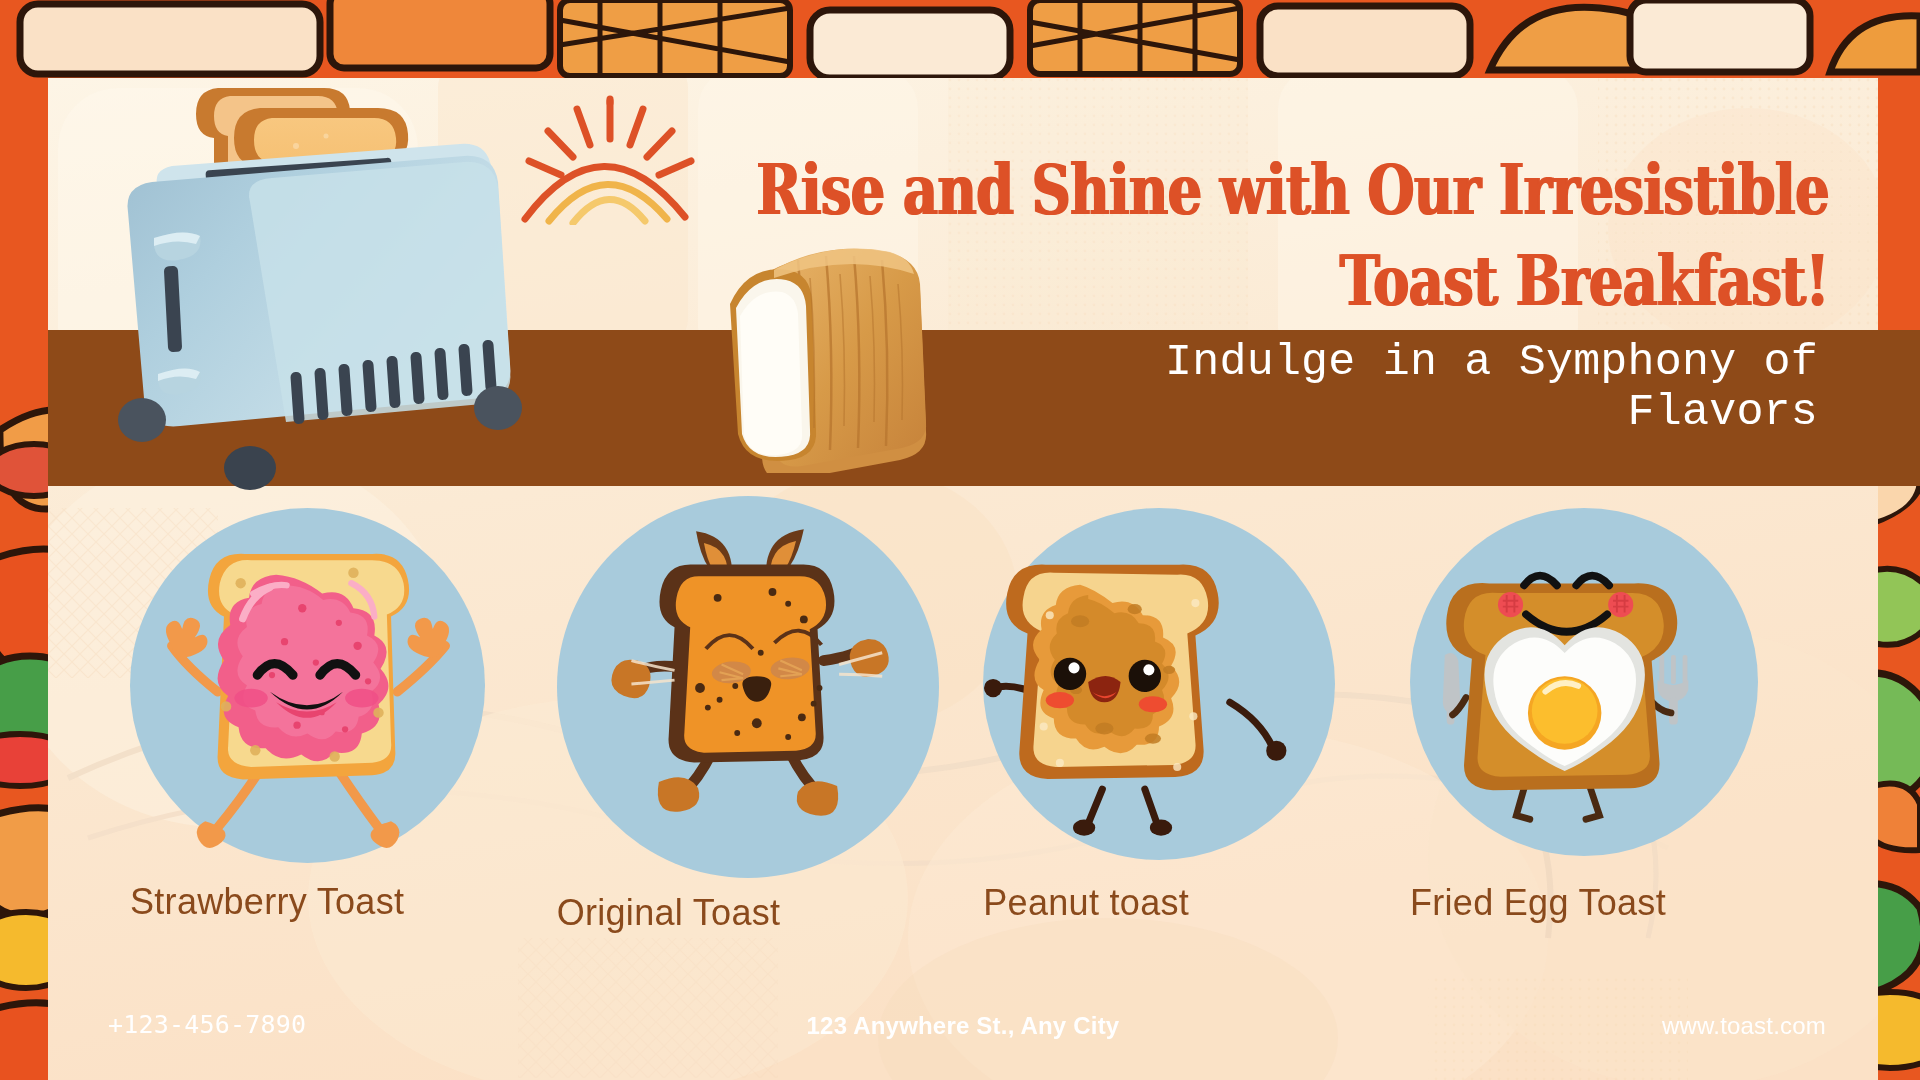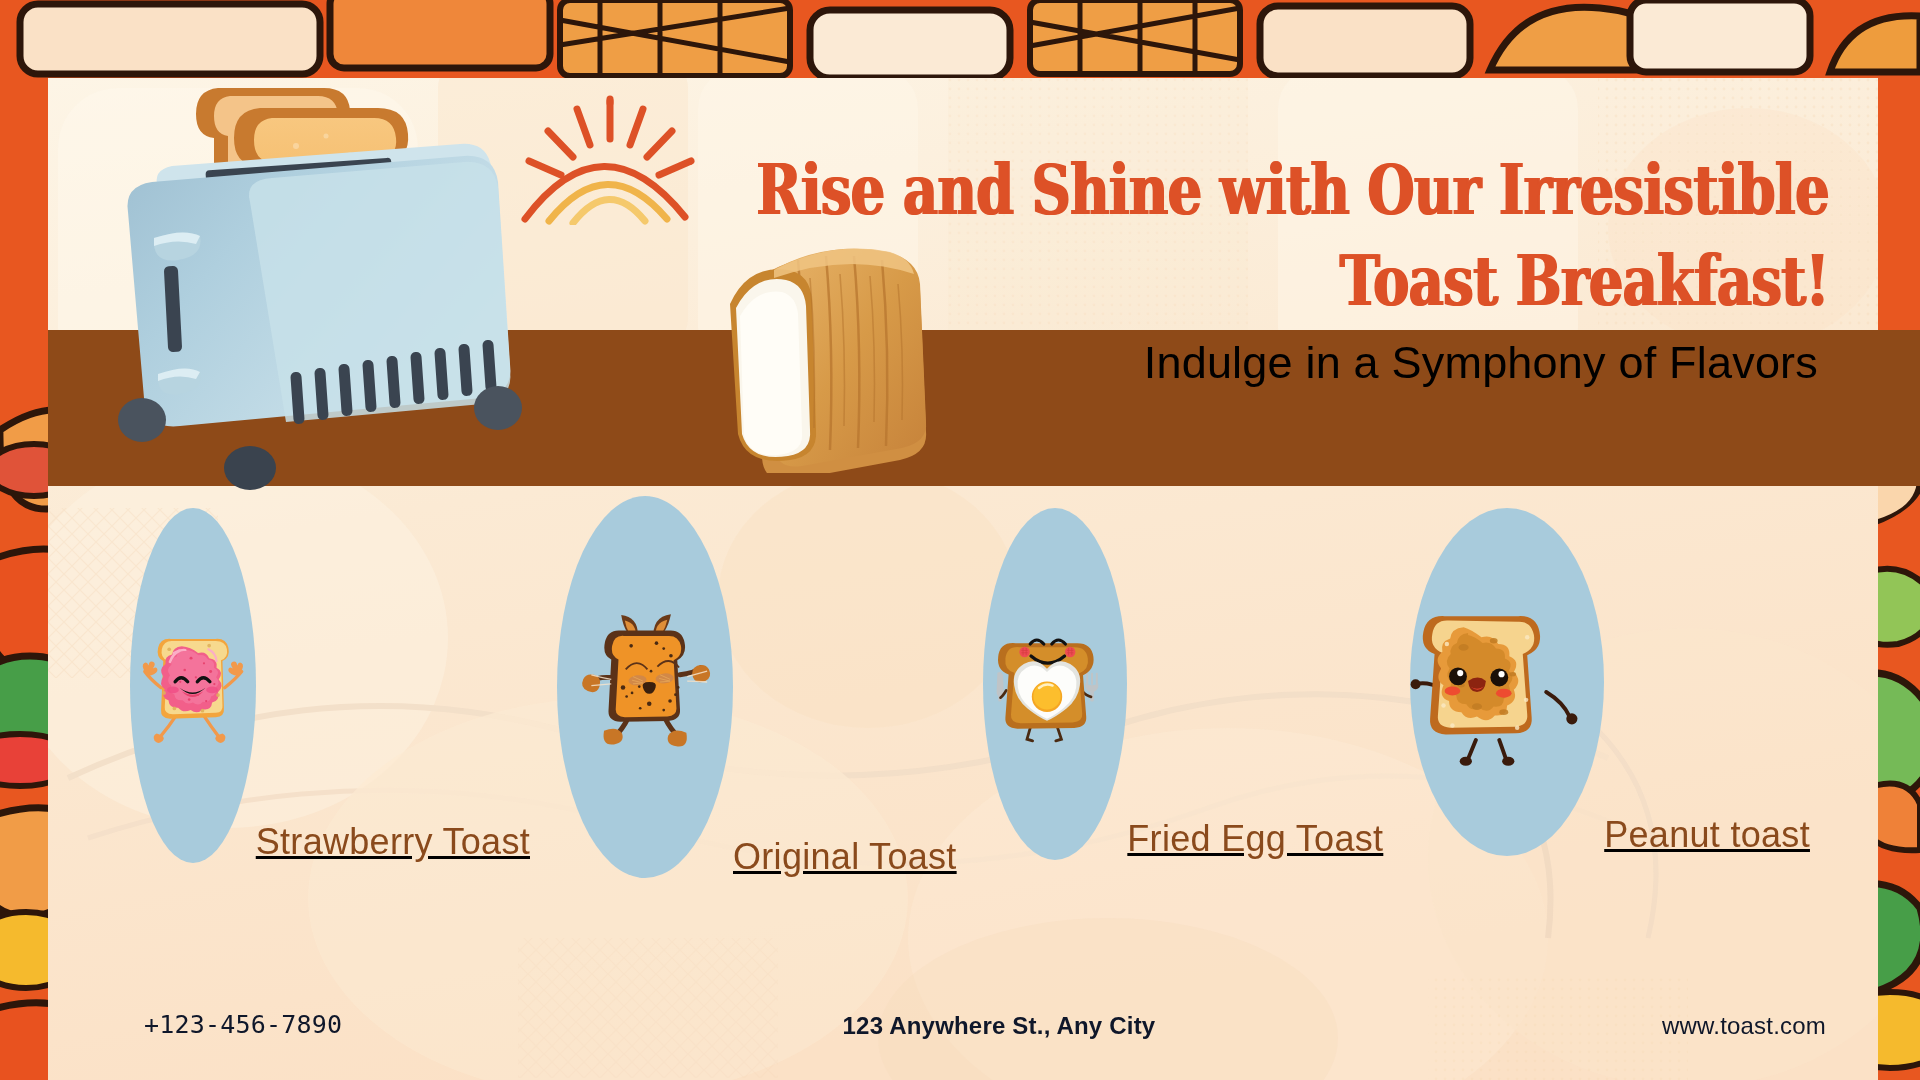--- a/index.html
+++ b/index.html
@@ -27,22 +27,23 @@
   
   #ribbon {
     position:absolute;
     left:48px; top:330px; right:0; height:156px;
     background:#8E4A18;
     z-index:5;
   }
   #ribbon-text {
     position:absolute; right:102px; top:338px;
     width:820px; text-align:right; z-index:7;
-    color:#000000; font-size:45px; line-height:1.12;
+    color:#ffffff; font-size:45px; line-height:1.12;
     letter-spacing:.2px;
+    font-family:Liberation Mono, monospace;
   }
   #ribbon-text span { display:block; }
 
   
   #headline {
     position:absolute; right:92px; top:145px; width:1080px;
     text-align:right; z-index:6;
     color:#DD5127;
     font-family:"DejaVu Serif", serif;
     font-weight:700;
@@ -62,21 +63,21 @@
   #toaster { position:absolute; left:100px; top:70px; width:450px; height:420px; z-index:6; }
 
   
   #loaf { position:absolute; left:722px; top:238px; width:240px; height:235px; z-index:6; }
 
   
   #products {
     position:absolute; left:130px; top:508px; width:1680px; height:440px;
     display:flex; justify-content:space-between; align-items:flex-start; z-index:4;
   }
-  .product { width:400px; display:flex; flex-direction:row; align-items:flex-end;text-decoration:underline; }
+  .product { width:400px; display:flex; flex-direction:column; align-items:flex-start; }
   .disc {
     width:355px; height:355px; border-radius:50%;
     background:#A8CBDC;
     display:flex; align-items:center; justify-content:center;
     position:relative;
   }
   .product:nth-child(2) .disc { width:382px; height:382px; margin-top:-12px; }
   .product:nth-child(3) .disc { width:352px; height:352px; }
   .product:nth-child(4) .disc { width:348px; height:348px; }
   .disc svg { width:100%; height:100%; }
@@ -86,21 +87,21 @@
     font-size:36px;
     letter-spacing:.3px;
     white-space:nowrap;
   }
   .product:nth-child(1) .caption { margin-top:18px; }
   .product:nth-child(3) .caption { margin-top:22px; }
   .product:nth-child(4) .caption { margin-top:26px; }
 
   
   #footer { position:absolute; left:48px; right:42px; bottom:26px; height:48px; z-index:6; }
-  .foot { position:absolute; color:#0f172a; font-size:27px; letter-spacing:.2px;margin-left:36px; }
+  .foot { position:absolute; color:#ffffff; font-size:27px; letter-spacing:.2px; }
   #foot-phone { left:60px; top:4px; font-family:"DejaVu Sans Mono", monospace; font-size:25px;}
   #foot-addr  { left:50%; transform:translateX(-50%); top:6px; font-size:24px;font-weight:bold; }
   #foot-web   { right:52px; top:6px; font-size:24px; }
 </style>
 </head>
 <body>
 
 <div id="poster">
 
   <svg class="frame-art" viewBox="0 0 1920 1080" preserveAspectRatio="none">
@@ -446,71 +447,20 @@
             <path d="M288 172 q22 -6 44 -12"></path>
               <path d="M288 182 q22 0 44 2"></path>
           </g>
         </svg>
       </div>
       <div class="caption">Original Toast</div>
     </div>
 
     <div class="product">
       <div class="disc">
-        <svg viewBox="0 0 360 360">
-
-          <g>
-            <path d="M36 152 q10 -6 14 6 l2 44 q0 10 -8 10 q-10 0 -10 -12 z" fill="#BFC4C7"></path>
-            <rect x="38" y="198" width="8" height="26" rx="4" fill="#BFC4C7"></rect>
-          </g>
-          <g fill="#BFC4C7">
-            <rect x="258" y="152" width="5" height="30" rx="2"></rect>
-            <rect x="270" y="152" width="5" height="30" rx="2"></rect>
-            <rect x="282" y="152" width="5" height="30" rx="2"></rect>
-            <path d="M256 178 q16 10 32 0 l0 10 q-4 12 -16 12 q-12 0 -16 -12z"></path>
-            <rect x="268" y="196" width="9" height="28" rx="4"></rect>
-          </g>
-
-          <g stroke="#4A2A12" stroke-width="7" fill="none" stroke-linecap="round">
-            <path d="M58 196 q-8 14 -14 18"></path>
-            <path d="M248 198 q10 12 22 14"></path>
-          </g>
-
-          <g stroke="#4A2A12" stroke-width="7" fill="none" stroke-linecap="round">
-            <path d="M122 276 l-12 42 l14 4"></path>
-            <path d="M182 276 l14 42 l-14 4"></path>
-          </g>
-
-          <path d="M82 78 q-40 -4 -44 34 q-4 34 26 44 l-8 108 q-2 26 30 28 l142 -2 q32 -2 30 -28 l-8 -104 q30 -14 26 -46 q-5 -36 -44 -34z" fill="#B96F1E"></path>
-          <path d="M92 88 q-32 -4 -36 28 q-3 28 22 36 l-8 104 q-2 20 24 22 l130 -2 q26 -2 24 -22 l-8 -100 q26 -12 22 -38 q-4 -30 -36 -28z" fill="#D48E2A"></path>
-
-          <g fill="none" stroke="#111" stroke-width="8" stroke-linecap="round">
-            <path d="M118 80 q16 -20 34 0"></path>
-            <path d="M172 80 q16 -20 34 0"></path>
-            <path d="M120 110 q42 36 84 0"></path>
-          </g>
-          <circle cx="104" cy="100" r="13" fill="#EE4C52"></circle>
-          <circle cx="218" cy="100" r="13" fill="#EE4C52"></circle>
-          <g stroke="#C73238" stroke-width="2" opacity="0.6">
-            <path d="M96 96 l16 0 M96 102 l16 0 M100 90 l0 18 M108 90 l0 18"></path>
-            <path d="M210 96 l16 0 M210 102 l16 0 M214 90 l0 18 M222 90 l0 18"></path>
-          </g>
-
-          <path d="M160 142 q-26 -30 -58 -12 q-30 18 -24 54 q4 34 34 58 q28 22 48 30 q20 -8 48 -30 q30 -24 34 -58 q6 -36 -24 -54 q-32 -18 -58 12z" fill="#E3E4E0"></path>
-          <path d="M160 150 q-24 -26 -52 -10 q-26 16 -21 48 q4 30 31 52 q25 20 42 27 q17 -7 42 -27 q27 -22 31 -52 q5 -32 -21 -48 q-28 -16 -52 10z" fill="#FDFDFB"></path>
-          <circle cx="160" cy="212" r="38" fill="#F5A623"></circle>
-          <circle cx="160" cy="210" r="34" fill="#FCBE2D"></circle>
-          <path d="M140 190 q16 -14 34 -6" stroke="#FFF0C4" stroke-width="6" fill="none" stroke-linecap="round"></path>
-        </svg>
-      </div>
-      <div class="caption">Fried Egg Toast</div>
-    </div>
-
-    <div class="product">
-      <div class="disc">
         <svg viewBox="0 0 348 348">
 
           <g stroke="#3A1B0C" stroke-width="7" fill="none" stroke-linecap="round">
             <path d="M58 186 q-28 -14 -48 -8"></path>
             <path d="M244 192 q30 18 42 44"></path>
           </g>
           <circle cx="10" cy="178" r="9" fill="#3A1B0C"></circle>
           <circle cx="290" cy="240" r="10" fill="#3A1B0C"></circle>
 
           <g stroke="#3A1B0C" stroke-width="7" fill="none" stroke-linecap="round">
@@ -547,20 +497,71 @@
           <circle cx="160" cy="166" r="16" fill="#1B1008"></circle>
           <circle cx="164" cy="160" r="5.5" fill="#FFFFFF"></circle>
           <path d="M104 172 q18 -12 32 0 q-2 20 -16 20 q-14 0 -16 -20z" fill="#8C2410"></path>
           <path d="M108 182 q14 12 24 0 q-12 8 -24 0z" fill="#E8452E"></path>
           <ellipse cx="76" cy="190" rx="14" ry="8" fill="#EE4C30"></ellipse>
           <ellipse cx="168" cy="194" rx="14" ry="8" fill="#EE4C30"></ellipse>
         </svg>
       </div>
       <div class="caption">Peanut toast</div>
     </div>
+
+    <div class="product">
+      <div class="disc">
+        <svg viewBox="0 0 360 360">
+
+          <g>
+            <path d="M36 152 q10 -6 14 6 l2 44 q0 10 -8 10 q-10 0 -10 -12 z" fill="#BFC4C7"></path>
+            <rect x="38" y="198" width="8" height="26" rx="4" fill="#BFC4C7"></rect>
+          </g>
+          <g fill="#BFC4C7">
+            <rect x="258" y="152" width="5" height="30" rx="2"></rect>
+            <rect x="270" y="152" width="5" height="30" rx="2"></rect>
+            <rect x="282" y="152" width="5" height="30" rx="2"></rect>
+            <path d="M256 178 q16 10 32 0 l0 10 q-4 12 -16 12 q-12 0 -16 -12z"></path>
+            <rect x="268" y="196" width="9" height="28" rx="4"></rect>
+          </g>
+
+          <g stroke="#4A2A12" stroke-width="7" fill="none" stroke-linecap="round">
+            <path d="M58 196 q-8 14 -14 18"></path>
+            <path d="M248 198 q10 12 22 14"></path>
+          </g>
+
+          <g stroke="#4A2A12" stroke-width="7" fill="none" stroke-linecap="round">
+            <path d="M122 276 l-12 42 l14 4"></path>
+            <path d="M182 276 l14 42 l-14 4"></path>
+          </g>
+
+          <path d="M82 78 q-40 -4 -44 34 q-4 34 26 44 l-8 108 q-2 26 30 28 l142 -2 q32 -2 30 -28 l-8 -104 q30 -14 26 -46 q-5 -36 -44 -34z" fill="#B96F1E"></path>
+          <path d="M92 88 q-32 -4 -36 28 q-3 28 22 36 l-8 104 q-2 20 24 22 l130 -2 q26 -2 24 -22 l-8 -100 q26 -12 22 -38 q-4 -30 -36 -28z" fill="#D48E2A"></path>
+
+          <g fill="none" stroke="#111" stroke-width="8" stroke-linecap="round">
+            <path d="M118 80 q16 -20 34 0"></path>
+            <path d="M172 80 q16 -20 34 0"></path>
+            <path d="M120 110 q42 36 84 0"></path>
+          </g>
+          <circle cx="104" cy="100" r="13" fill="#EE4C52"></circle>
+          <circle cx="218" cy="100" r="13" fill="#EE4C52"></circle>
+          <g stroke="#C73238" stroke-width="2" opacity="0.6">
+            <path d="M96 96 l16 0 M96 102 l16 0 M100 90 l0 18 M108 90 l0 18"></path>
+            <path d="M210 96 l16 0 M210 102 l16 0 M214 90 l0 18 M222 90 l0 18"></path>
+          </g>
+
+          <path d="M160 142 q-26 -30 -58 -12 q-30 18 -24 54 q4 34 34 58 q28 22 48 30 q20 -8 48 -30 q30 -24 34 -58 q6 -36 -24 -54 q-32 -18 -58 12z" fill="#E3E4E0"></path>
+          <path d="M160 150 q-24 -26 -52 -10 q-26 16 -21 48 q4 30 31 52 q25 20 42 27 q17 -7 42 -27 q27 -22 31 -52 q5 -32 -21 -48 q-28 -16 -52 10z" fill="#FDFDFB"></path>
+          <circle cx="160" cy="212" r="38" fill="#F5A623"></circle>
+          <circle cx="160" cy="210" r="34" fill="#FCBE2D"></circle>
+          <path d="M140 190 q16 -14 34 -6" stroke="#FFF0C4" stroke-width="6" fill="none" stroke-linecap="round"></path>
+        </svg>
+      </div>
+      <div class="caption">Fried Egg Toast</div>
+    </div>
   </div>
 
   <div id="footer">
     <div class="foot" id="foot-phone">+123-456-7890</div>
     <div class="foot" id="foot-addr">123 Anywhere St., Any City</div>
     <div class="foot" id="foot-web">www.toast.com</div>
   </div>
 
 </div>
 

